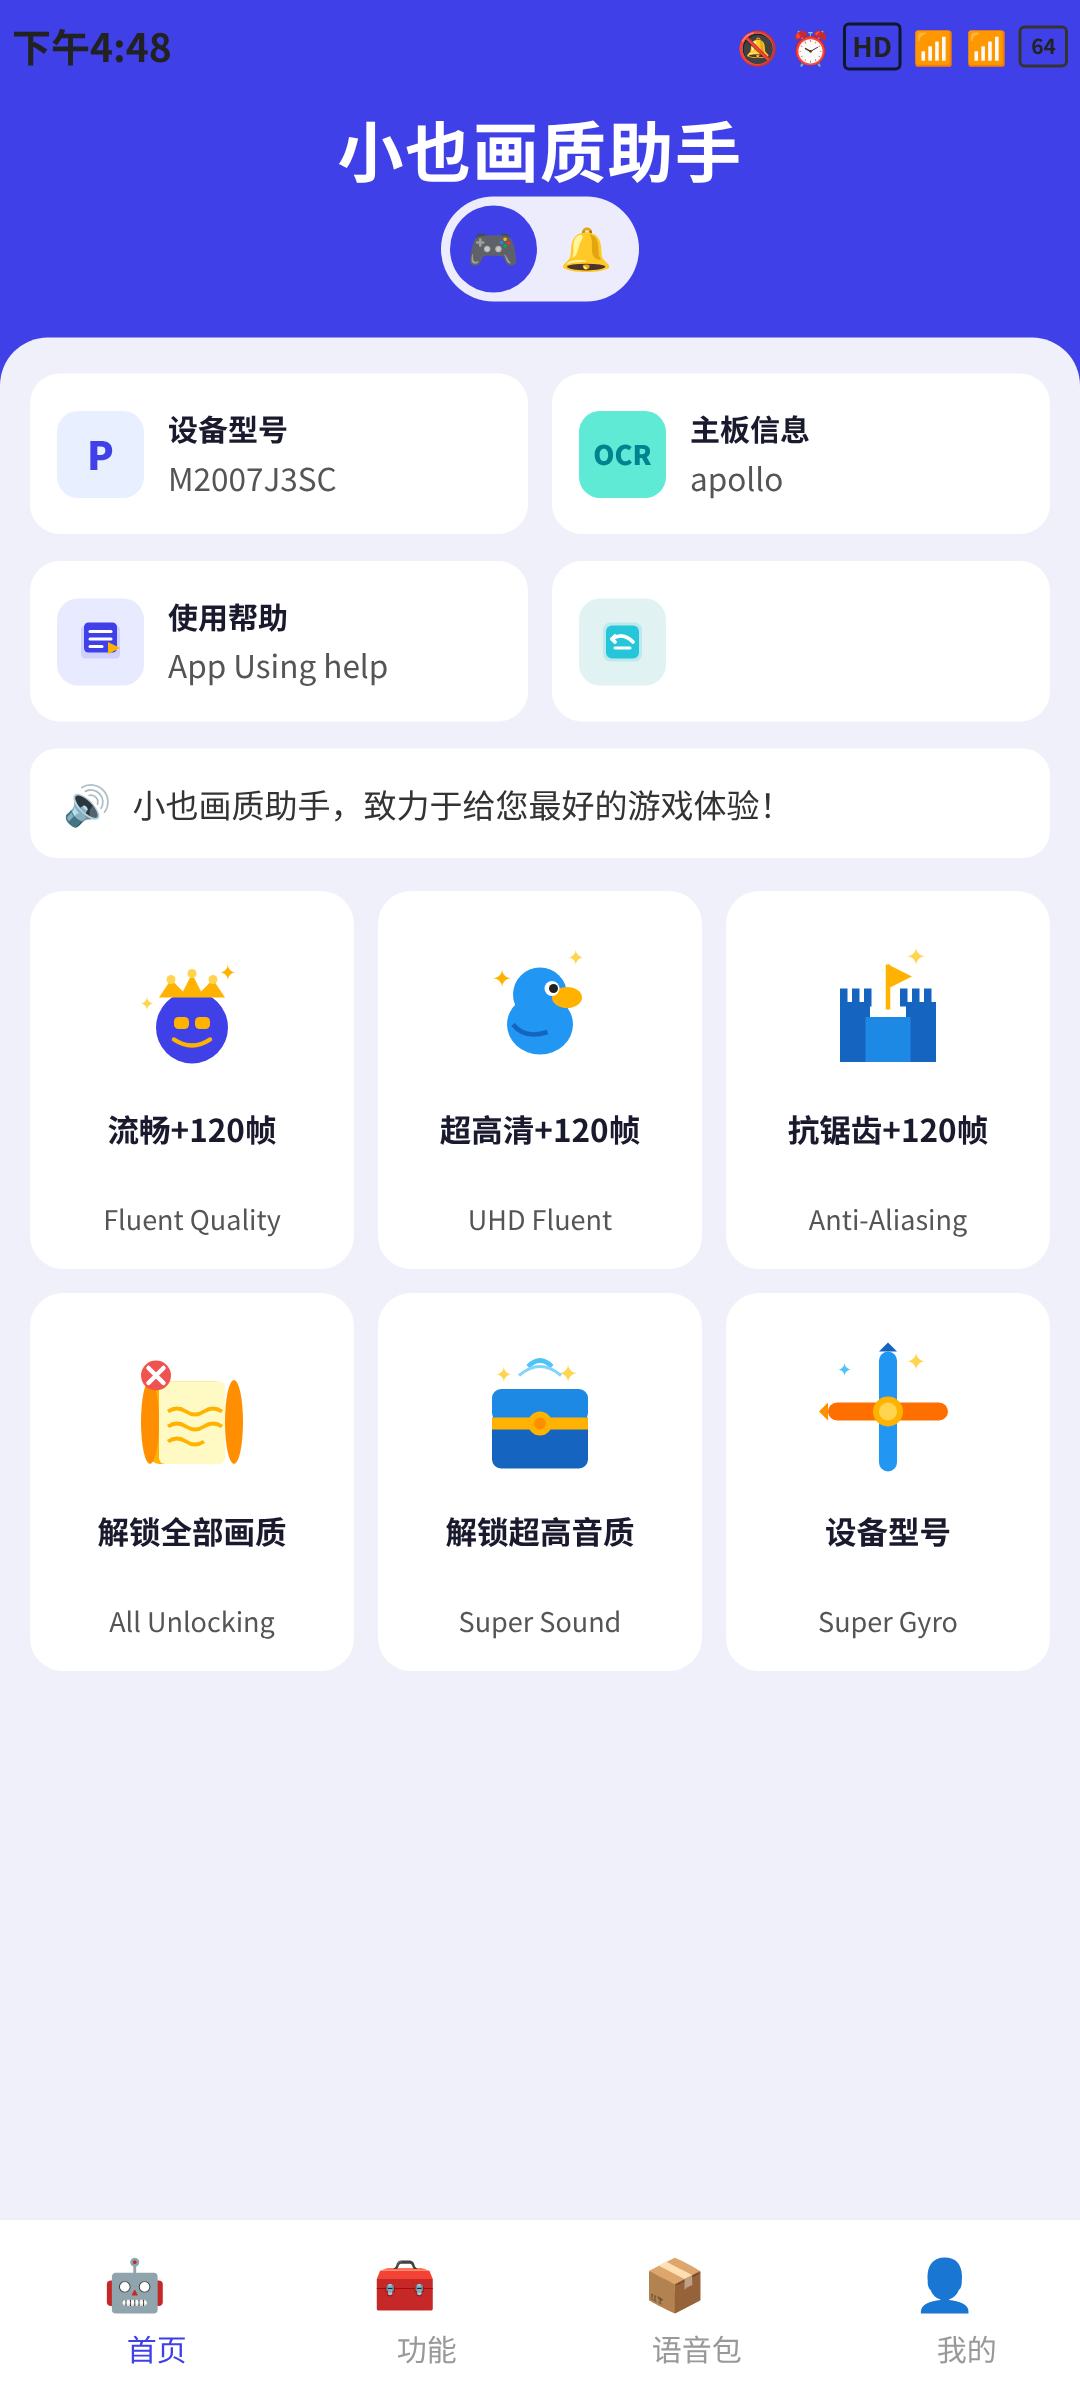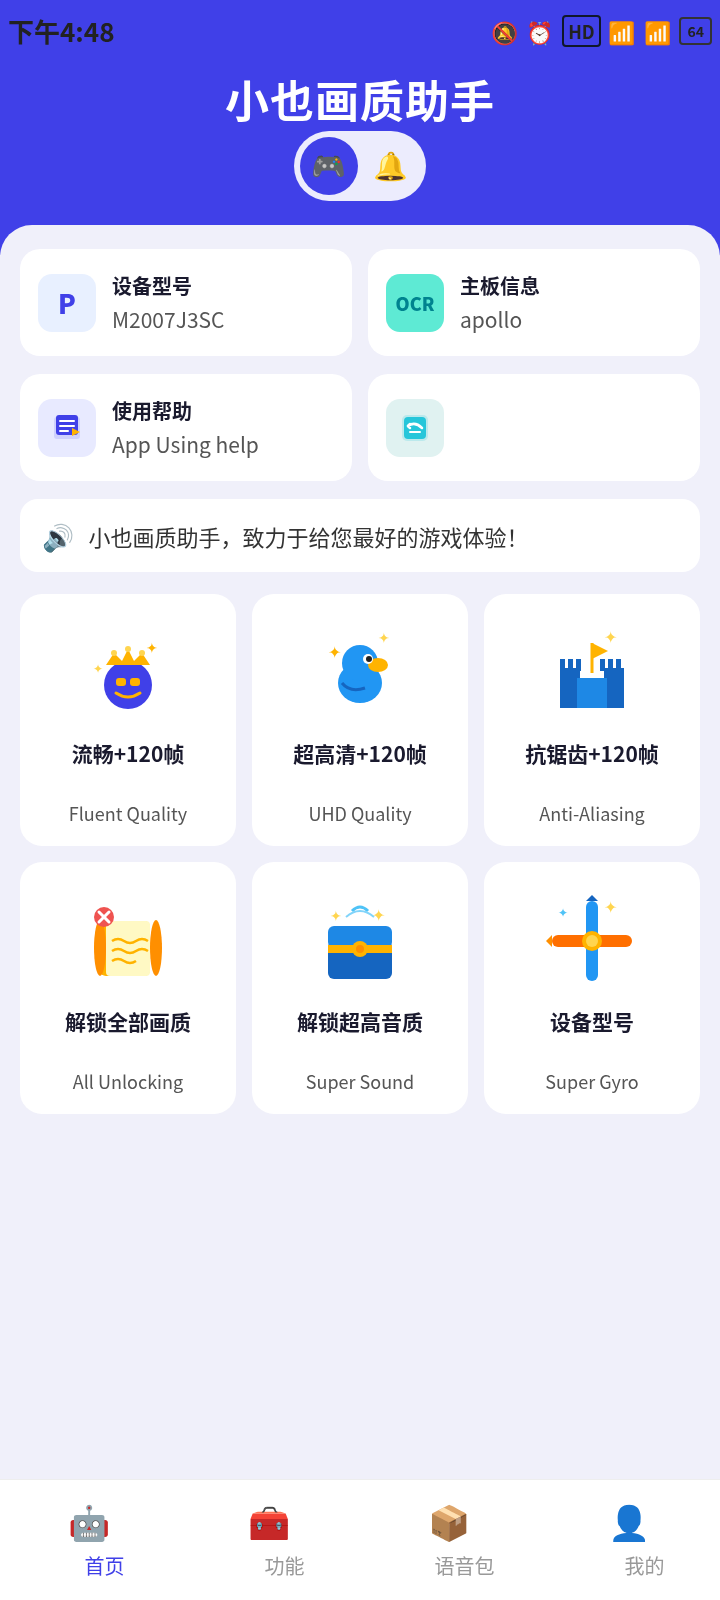--- a/index.html
+++ b/index.html
@@ -318,21 +318,21 @@
           <circle cx="58" cy="36" r="5" fill="white"></circle>
           <circle cx="59" cy="36" r="3" fill="#222"></circle>
 
           <path d="M32 60 Q40 70 55 65" stroke="#1565C0" stroke-width="3" fill="none"></path>
 
           <text x="18" y="35" font-size="16" fill="#FFB300">✦</text>
           <text x="68" y="20" font-size="14" fill="#FFD54F">✦</text>
         </svg>
       </div>
       <div class="feature-label-cn">超高清+120帧</div>
-      <div class="feature-label-en">UHD Quality</div>
+      <div class="feature-label-en">UHD Fluent</div>
     </div>
 
     <div class="feature-card">
       <div class="feature-img">
         <svg width="100" height="100" viewBox="0 0 100 100">
 
           <rect x="18" y="45" width="20" height="40" fill="#1565C0"></rect>
           <rect x="62" y="45" width="20" height="40" fill="#1565C0"></rect>
           <rect x="35" y="55" width="30" height="30" fill="#1E88E5"></rect>
 

